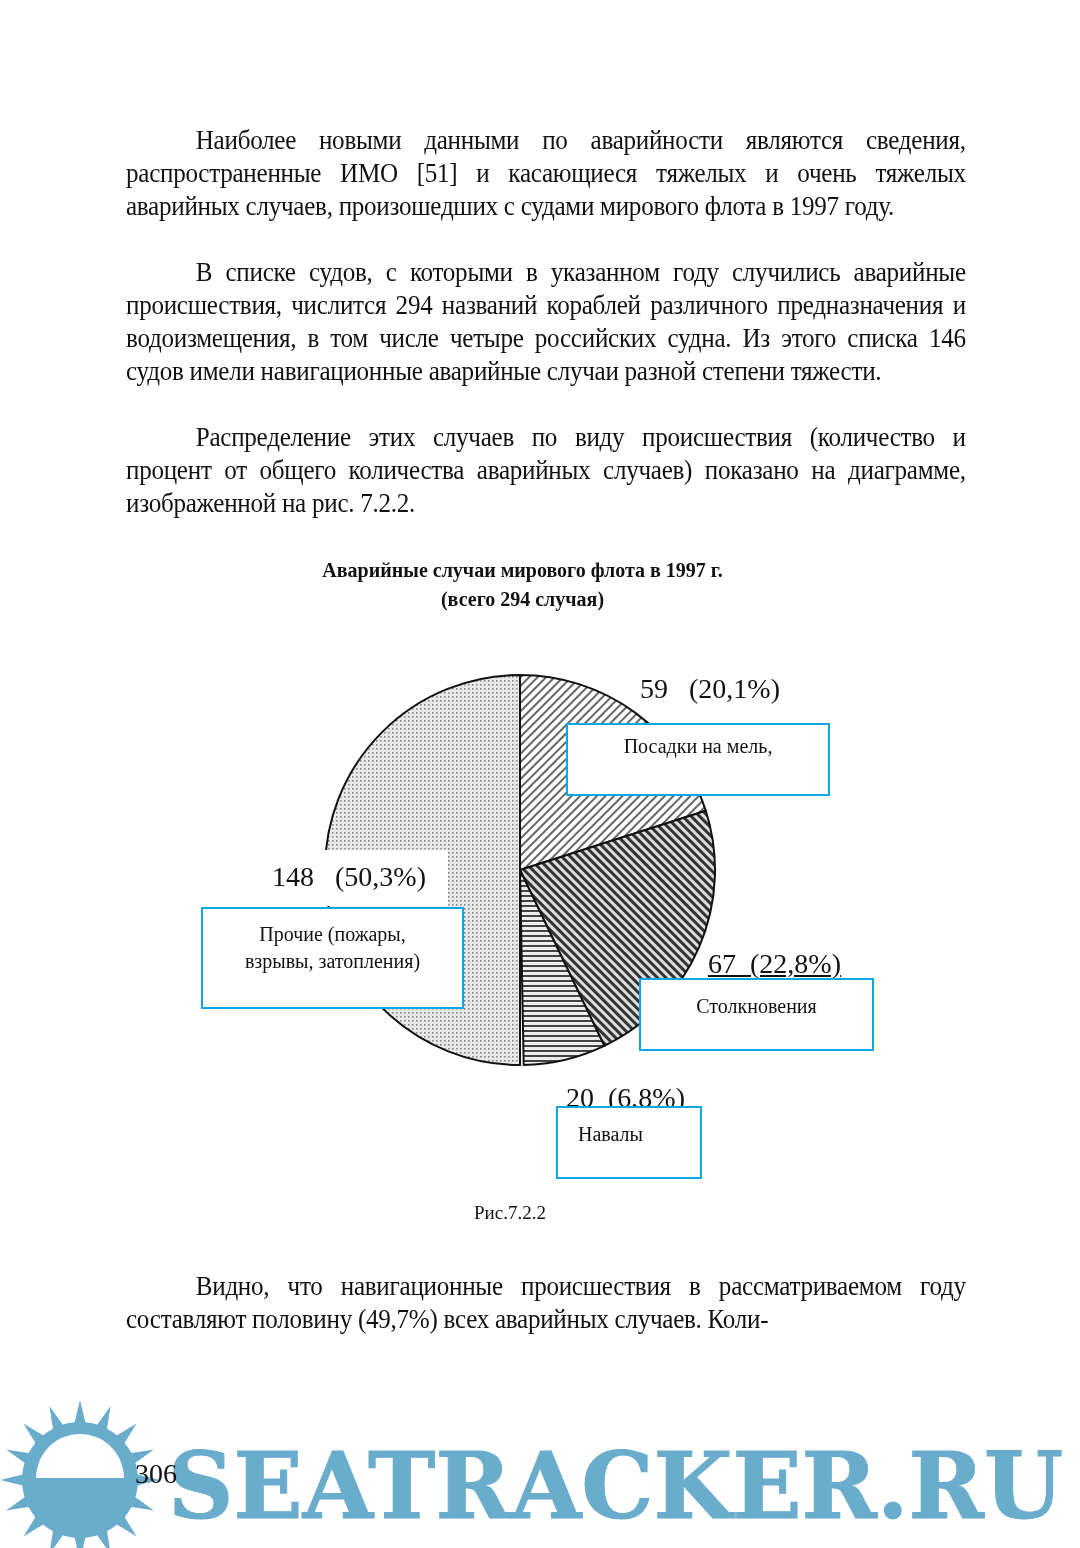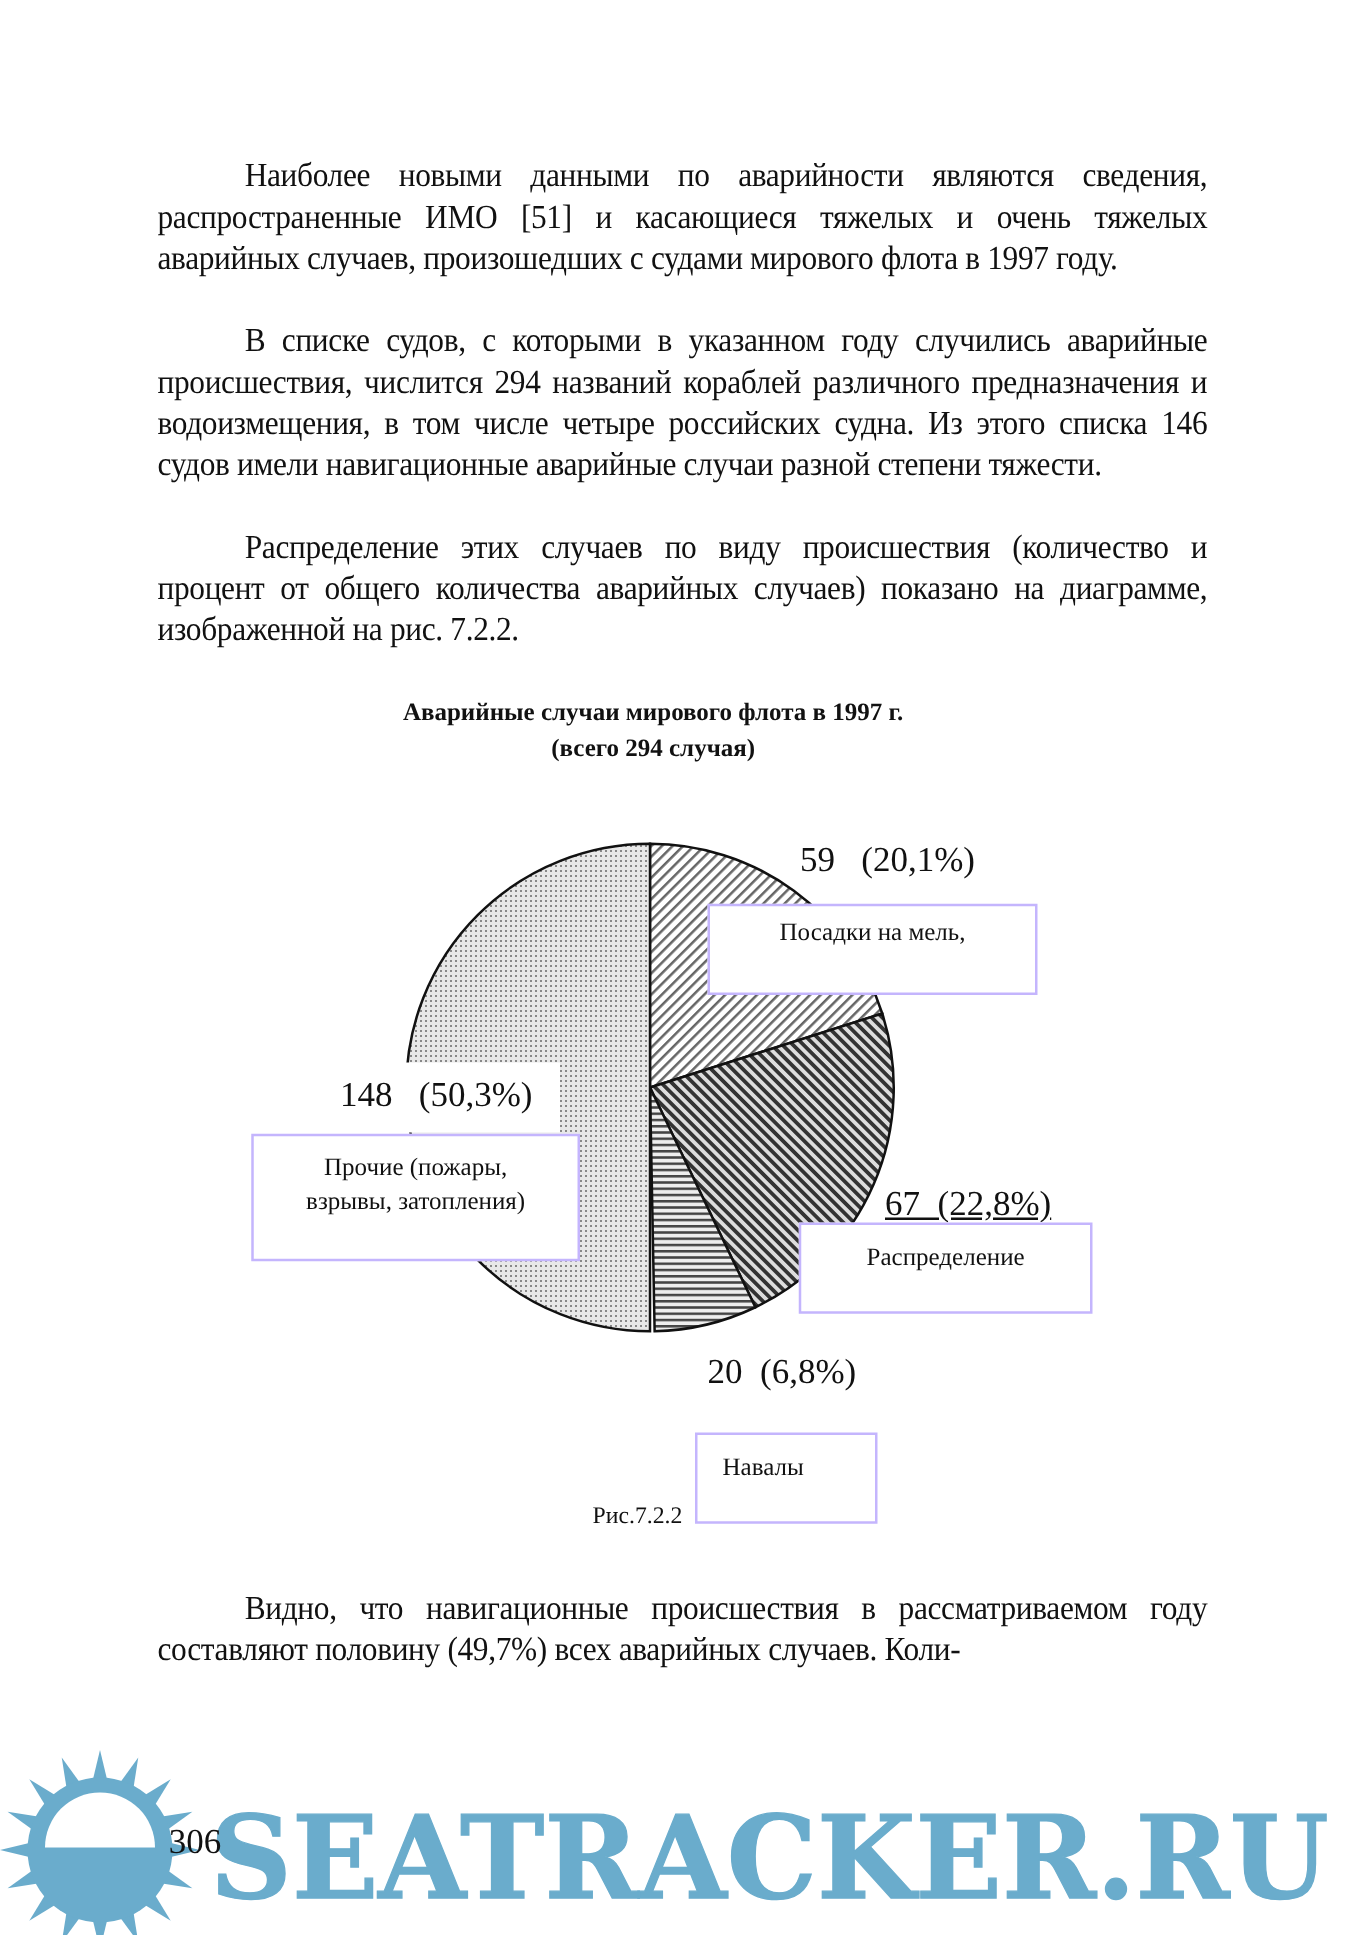--- a/index.html
+++ b/index.html
@@ -2,21 +2,21 @@
 <html><head>
 <meta charset="utf-8">
 <style>
   html,body{margin:0;padding:0;background:#fff;}
   body{width:1080px;height:1548px;position:relative;overflow:hidden;font-family:"Liberation Serif","DejaVu Serif",serif;color:#111;}
   .para{position:absolute;left:126px;width:840px;font-size:27px;line-height:33px;text-align:justify;letter-spacing:-0.3px;transform:scaleX(0.93);transform-origin:left top;width:903px;}
   .para .indent{display:inline-block;width:75px;}
   .cap{position:absolute;font-size:19px;text-align:center;width:100%;left:0;}
   .chart-title{position:absolute;left:0;width:1045px;text-align:center;font-size:20px;line-height:29px;font-weight:bold;}
   .pie{position:absolute;left:0;top:0;}
-  .lbox{position:absolute;background:#fff;border:2px solid #c4b5fd;box-sizing:border-box;font-size:20px;line-height:27px;text-align:center;}
+  .lbox{position:absolute;background:#fff;border:2px solid #0ea5e9;box-sizing:border-box;font-size:20px;line-height:27px;text-align:center;}
   .num{position:absolute;font-size:28px;white-space:pre;}
   .pagenum{position:absolute;left:124px;top:1458px;font-size:28px;margin-left:11px;}
   .logo{position:absolute;left:0;top:1380px;}
 </style>
 </head>
 <body>
 
 <div class="para" style="top:124px;"><span class="indent"></span><span>Наиболее новыми данными по аварийности являются сведения, распространенные ИМО [51] и касающиеся тяжелых и очень тяжелых аварийных случаев, произошедших с судами мирового флота в 1997 году.</span></div>
 
 <div class="para" style="top:256px;"><span class="indent"></span><span>В списке судов, с которыми в указанном году случились аварийные происшествия, числится 294 названий кораблей различного предназначения и водоизмещения, в том числе четыре российских судна. Из этого списка 146 судов имели навигационные аварийные случаи разной степени тяжести.</span></div>
@@ -64,25 +64,25 @@
 
 <div style="position:absolute;left:256px;top:850px;width:192px;height:56px;background:#fff;"></div>
 <div class="num" style="left:272px;top:861px;">148   (50,3%)</div>
 <div class="lbox" style="left:201px;top:907px;width:263px;height:102px;padding-top:12px;">
   <div>Прочие (пожары,</div>
   <div>взрывы, затопления)</div>
 </div>
 
 <div class="num" style="left:708px;top:948px;text-decoration:underline;">67  (22,8%)</div>
 <div class="lbox" style="left:639px;top:978px;width:235px;height:73px;padding-top:13px;">
-  <div>Распределение</div>
+  <div>Столкновения</div>
 </div>
 
 <div class="num" style="left:566px;top:1082px;">20  (6,8%)</div>
-<div class="lbox" style="left:556px;top:1146px;width:146px;height:73px;padding-top:13px;text-align:left;padding-left:20px;">
+<div class="lbox" style="left:556px;top:1106px;width:146px;height:73px;padding-top:13px;text-align:left;padding-left:20px;">
   <div>Навалы</div>
 </div>
 
 <div class="cap" style="top:1202px;left:-30px;">Рис.7.2.2</div>
 
 <div class="para" style="top:1270px;"><span class="indent"></span><span>Видно, что навигационные происшествия в рассматриваемом году составляют половину (49,7%) всех аварийных случаев. Коли-</span></div>
 
 <svg class="logo" width="1080" height="168">
   <g>
     <g fill="#6aaccc" transform="translate(80,100)">

